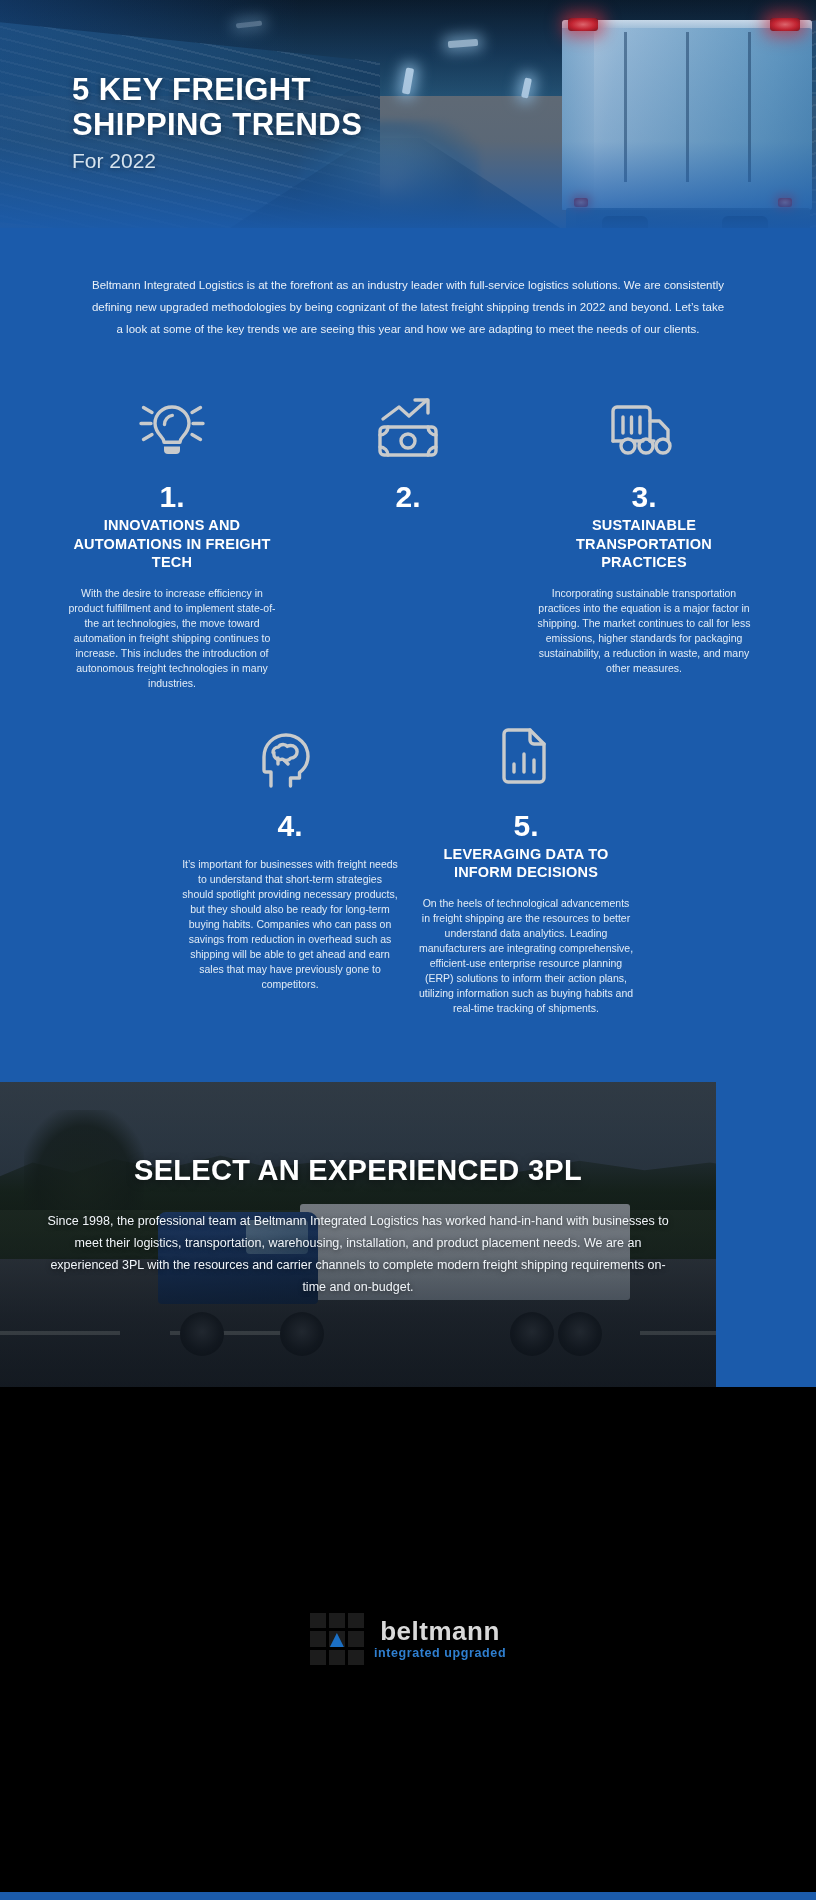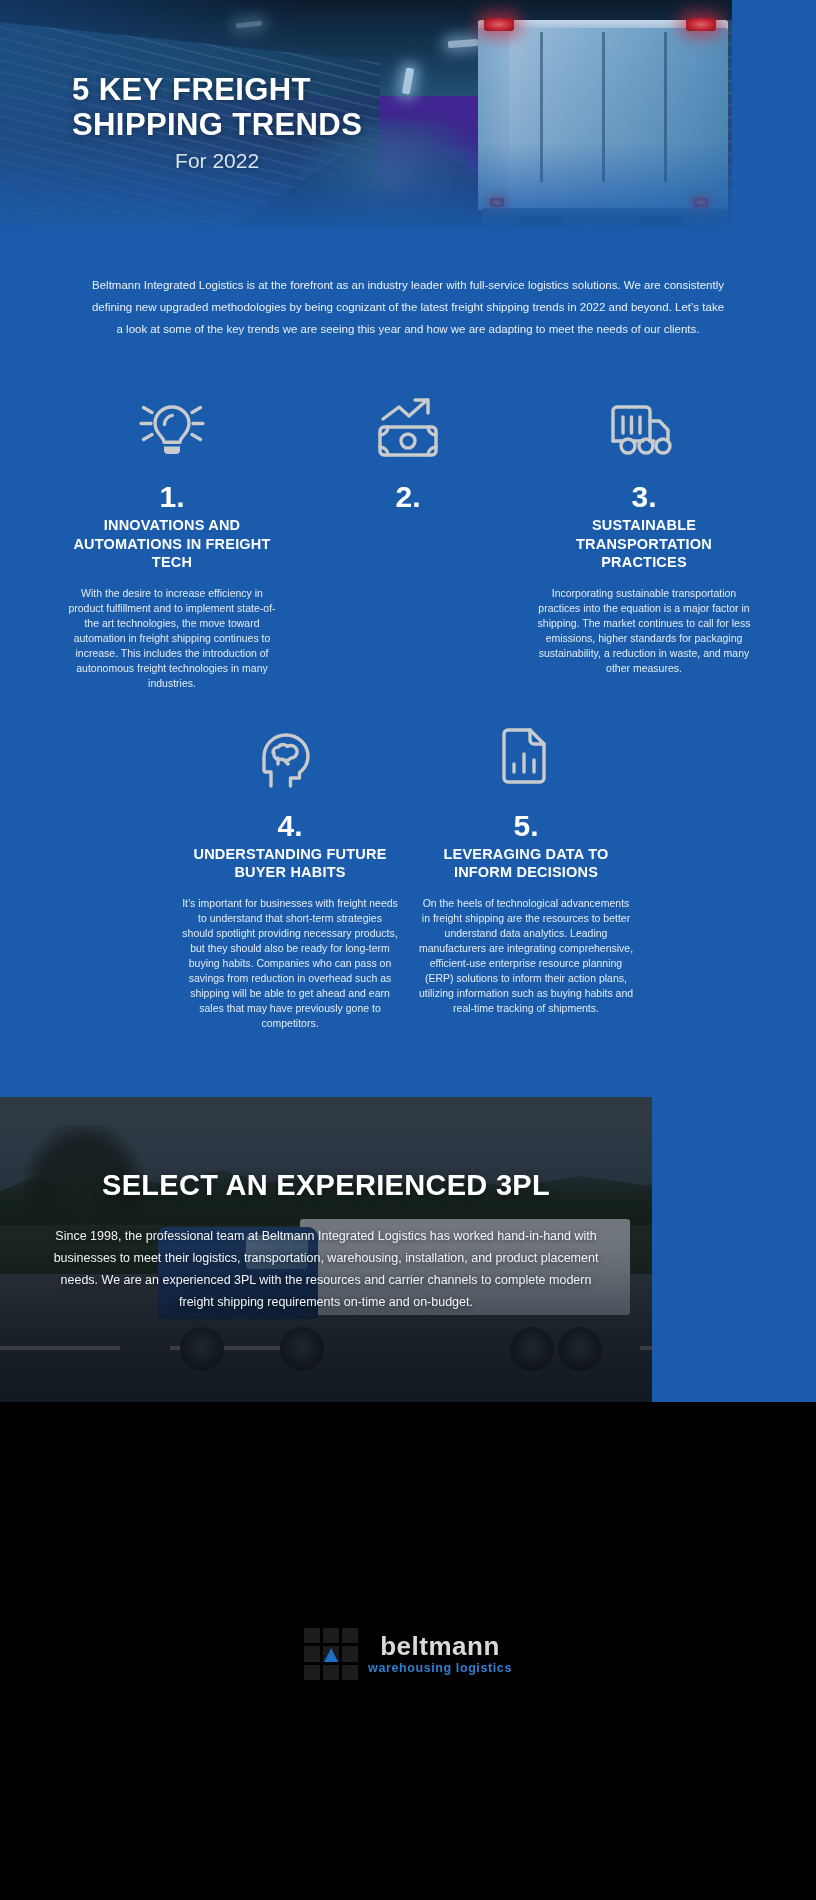--- a/index.html
+++ b/index.html
@@ -9,24 +9,24 @@
     background:#1b5bab;
     width:816px;
     height:1900px;
     overflow:hidden;
     position:relative;
   }
 
   
   .hero {
     position:relative;
-    width:732px;
+    width:816px;
     height:228px;
     overflow:hidden;
-    background:#4c1d95;
+    background:#737373;
   }
   .hero-photo { position:absolute; inset:0; }
   
   .tun-ceiling{
     position:absolute; left:0; top:0; width:816px; height:96px;
     background:linear-gradient(180deg,#0a1724 0%,#16344e 55%,#27536f 100%);
   }
   .tun-wall-left{
     position:absolute; left:-40px; top:40px; width:420px; height:200px;
     background:
@@ -112,21 +112,20 @@
   }
   .hero-text{ position:absolute; left:72px; top:72px; z-index:6; }
   .hero-title{
     color:#ffffff; font-size:31px; line-height:35px; font-weight:bold;
     letter-spacing:.4px; text-transform:uppercase;
     text-shadow:0 1px 6px rgba(4,20,36,.5);
   }
   .hero-sub{
     color:#d7e4ee; font-size:21px; line-height:26px; margin-top:6px; font-weight:normal;
     text-shadow:0 1px 5px rgba(4,20,36,.45);
-    text-align:center;
   }
 
   
   .body-blue{ background:#1b5bab; padding-top:0; }
   .intro-wrap{ padding:46px 88px 0 88px; }
   .intro{
     color:#e9f0f8; font-size:11.5px; line-height:22px; text-align:center;
   }
 
   .cards-row{
@@ -145,21 +144,21 @@
   .card-title{
     color:#ffffff; font-size:14.5px; font-weight:bold; line-height:18.5px;
     text-transform:uppercase; margin-top:2px; letter-spacing:.2px;
   }
   .card-body{
     color:#e2ecf6; font-size:10.5px; line-height:15px; margin-top:14px;
   }
 
   
   .cta{
-    position:relative; width:652px; height:305px; overflow:hidden; background:#14202b;
+    position:relative; width:716px; height:305px; overflow:hidden; background:#14202b;
   }
   .cta-sky{
     position:absolute; left:0; top:0; width:816px; height:130px;
     background:linear-gradient(180deg,#6d7f8d 0%,#5a6d7d 40%,#3f5160 100%);
   }
   .cta-treeline{
     position:absolute; left:0; top:62px; width:816px; height:86px;
     background:linear-gradient(180deg, rgba(30,44,30,.2) 0%, #22351f 55%, #182614 100%);
     clip-path:polygon(0 38%,4% 22%,9% 34%,14% 18%,20% 30%,27% 14%,33% 28%,40% 20%,47% 32%,55% 22%,63% 34%,71% 20%,79% 31%,87% 22%,94% 33%,100% 26%,100% 100%,0 100%);
   }
@@ -334,21 +333,20 @@
     <div class="card">
       <div class="card-icon">
         <svg width="86" height="72" viewBox="0 0 86 72" fill="none" stroke="#c9cbcc" stroke-width="3.4" stroke-linecap="round" stroke-linejoin="round">
           <path d="M24 66V52h-5a2 2 0 0 1-2-2V37c0-12.2 9.6-22 22-22s22 9.5 22 21.5c0 7.6-4 12.6-8.5 16.2V58h-9v8"></path>
           <path d="M31 44v-6"></path>
           <path d="M26 32.5c0-3 2.4-5.4 5.3-5.4 1-1.6 2.8-2.6 4.8-2.6 1.7 0 3.2.7 4.2 1.9 1-.6 2.1-.9 3.3-.9 3.6 0 6.5 2.8 6.5 6.3 0 3.4-2.8 6.2-6.3 6.3-1 1.4-2.7 2.3-4.6 2.3-1.4 0-2.7-.5-3.7-1.3-.8.4-1.7.6-2.7.6-3.3 0-6-2.6-6-5.8 0-.5.1-1 .2-1.4z"></path>
           <path d="M37.5 40.5 41 44"></path>
         </svg>
       </div>
       <div class="card-num">4.</div>
-      <div class="card-title">UNDERSTANDING FUTURE BUYER HABITS</div>
       <div class="card-body">It’s important for businesses with freight needs to understand that short-term strategies should spotlight providing necessary products, but they should also be ready for long-term buying habits. Companies who can pass on savings from reduction in overhead such as shipping will be able to get ahead and earn sales that may have previously gone to competitors.</div>
     </div>
 
     <div class="card">
       <div class="card-icon">
         <svg width="86" height="72" viewBox="0 0 86 72" fill="none" stroke="#c9cbcc" stroke-width="3.4" stroke-linecap="round" stroke-linejoin="round">
           <path d="M25 10h22l14 14v34a4 4 0 0 1-4 4H25a4 4 0 0 1-4-4V14a4 4 0 0 1 4-4z"></path>
           <path d="M47 10v10a4 4 0 0 0 4 4h10"></path>
           <path d="M31 52v-8M41 52V34M51 52v-12"></path>
         </svg>
@@ -401,16 +399,16 @@
           <span></span>
           <span></span>
         <span></span>
           <span></span>
           <span></span>
       </div>
       <div class="logo-arrow">▲</div>
     </div>
     <div class="logo-text">
       <div class="logo-name">beltmann</div>
-      <div class="logo-tag">warehousing logistics</div>
+      <div class="logo-tag">integrated upgraded</div>
     </div>
   </div>
 </div>
 
 </body></html>

